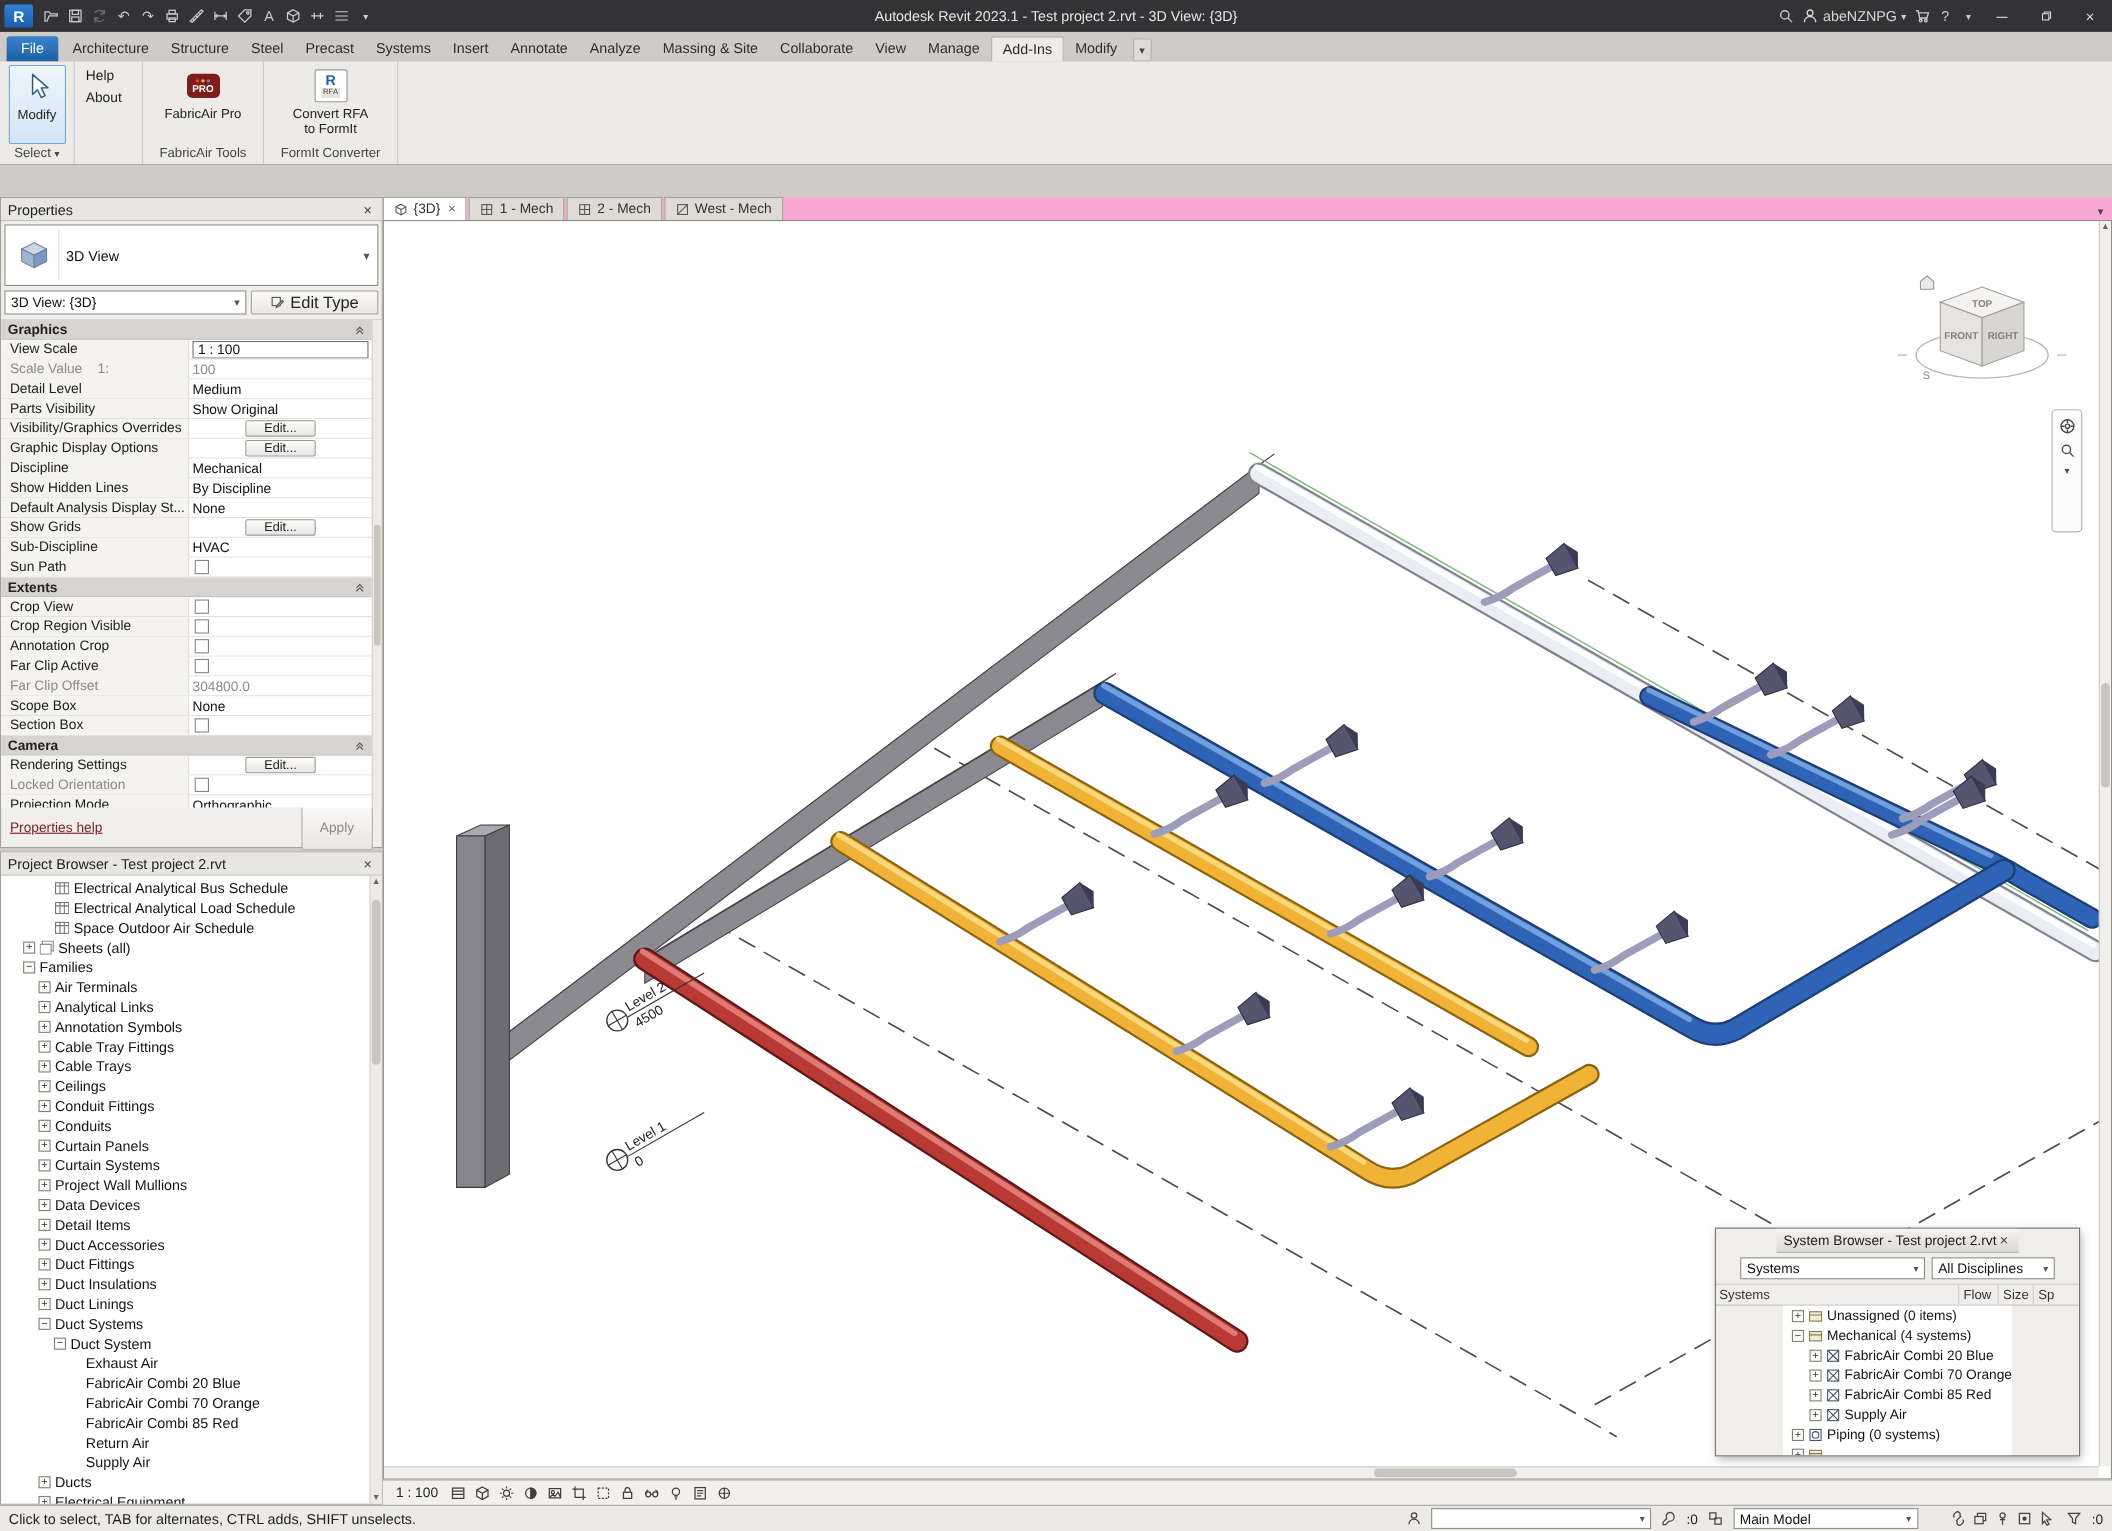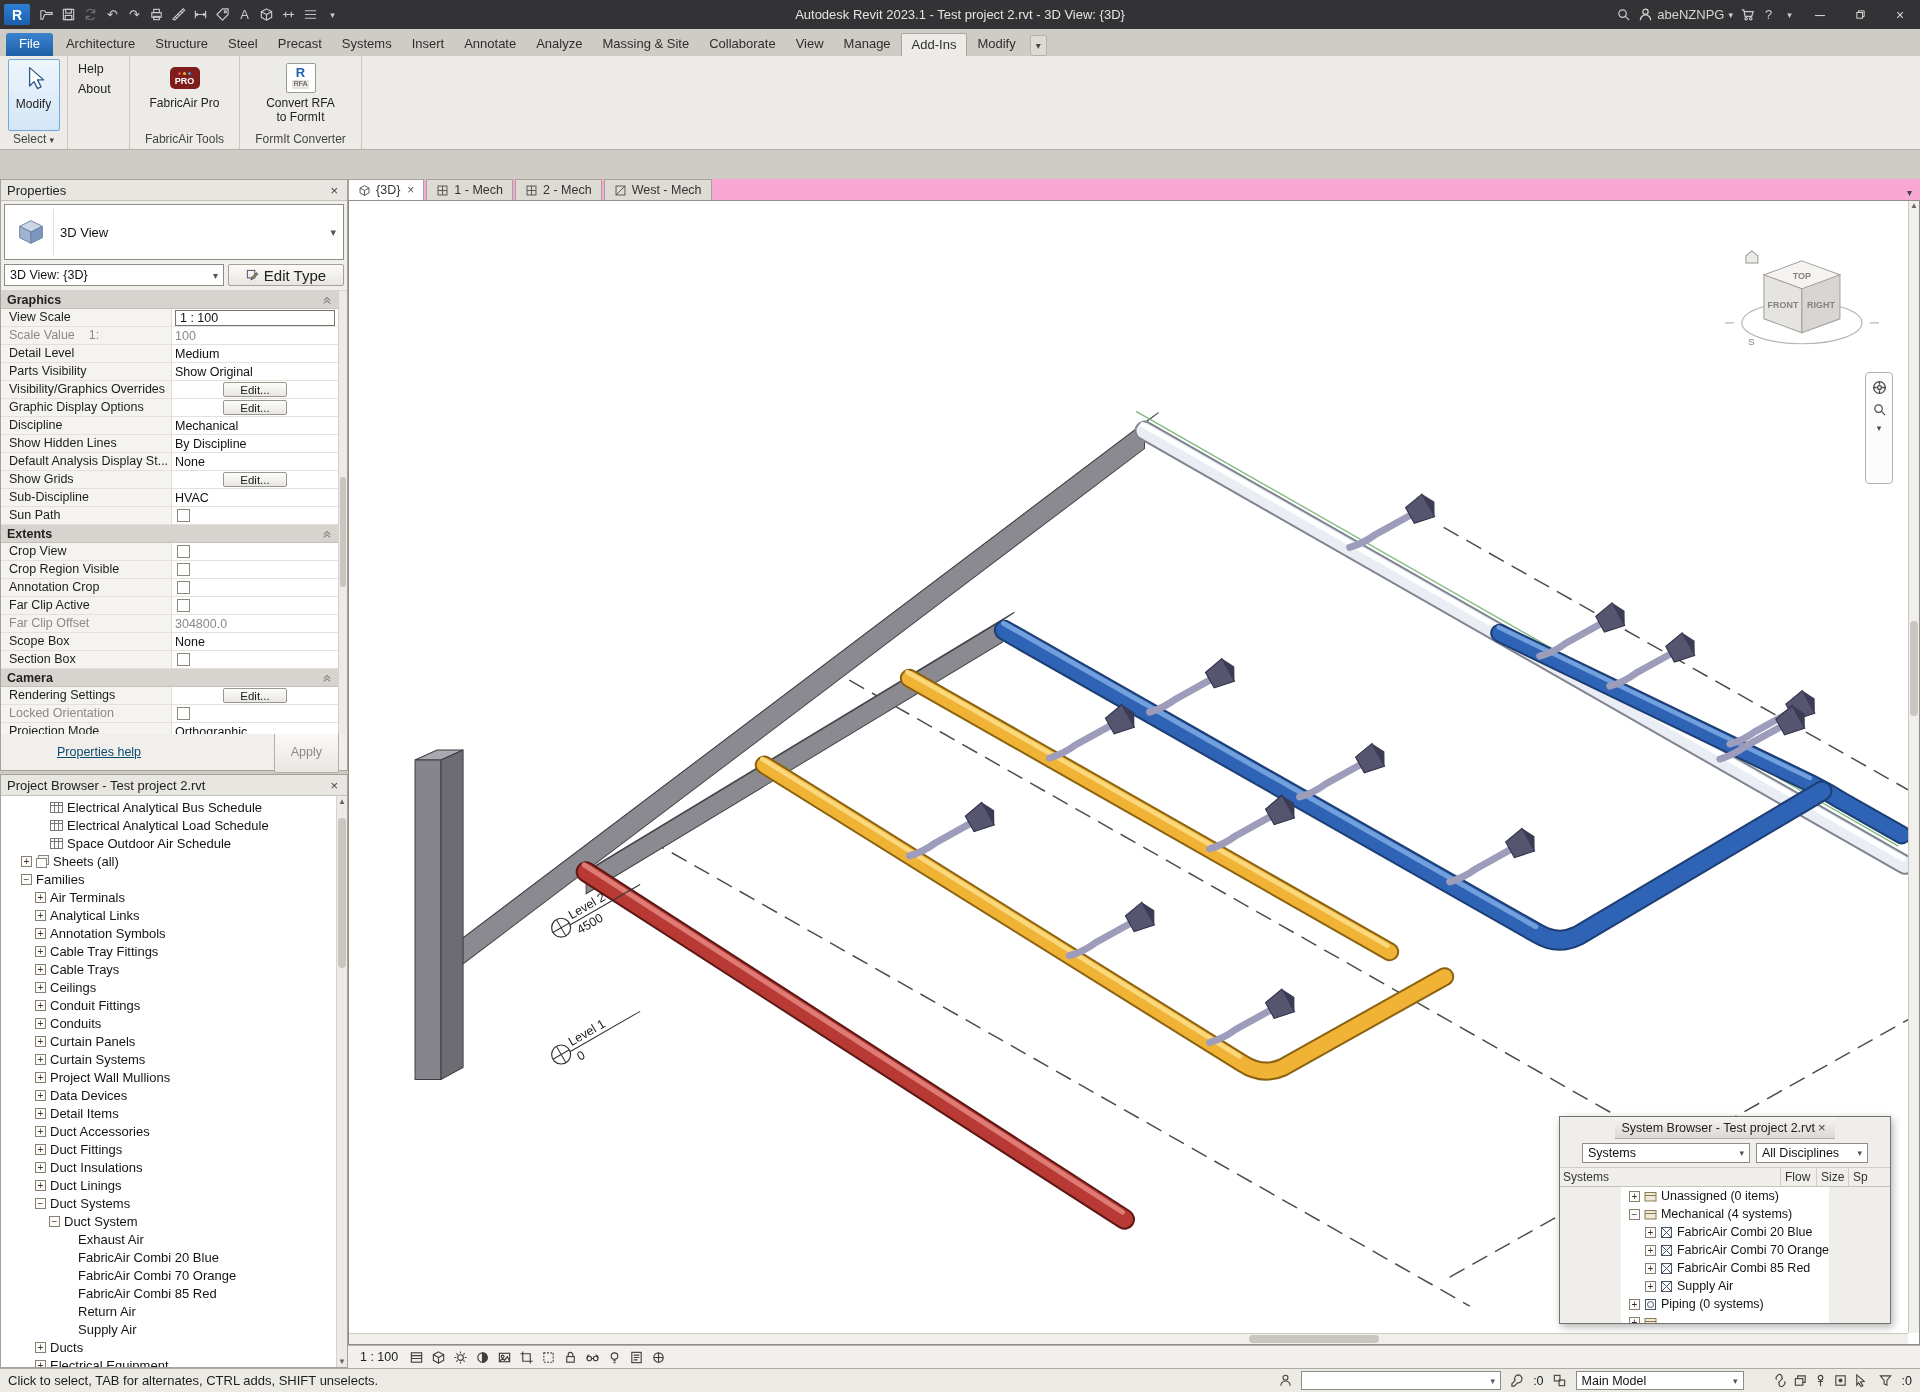--- a/index.html
+++ b/index.html
@@ -65,21 +65,21 @@
   .prow{height:18px;display:flex;border-bottom:1px solid #e4e1dd;background:#fff;font-size:12.5px;}
   .plab{width:170px;flex:none;background:#f4f3f0;color:#1c1c1c;padding:1px 2px 0 8px;white-space:nowrap;overflow:hidden;}
   .pval{flex:1;border-left:1px solid #e0ddd8;display:flex;align-items:center;padding:0 3px;color:#111;white-space:nowrap;overflow:hidden;}
   .dim{color:#8d8a85 !important;}
   .pbtn{margin:0 auto;border:1px solid #9a978f;background:linear-gradient(#fdfdfc,#e8e6e1);padding:0 16px;font-size:11.5px;height:15px;line-height:14px;border-radius:2px;color:#222;}
   .pbox{border:1px solid #76736c;background:#fff;height:16px;line-height:15px;padding:0 4px;flex:1;}
   .pchk{width:13px;height:13px;border:1px solid #8a877f;background:#fff;margin-left:2px;flex:none;}
   .pscroll{position:absolute;right:0;top:0;bottom:0;width:9px;background:#edebe7;border-left:1px solid #d5d2cc;}
   .pscroll .thumb{position:absolute;top:42%;height:110px;left:1px;right:1px;background:#c9c6c0;border-radius:4px;}
   .pfoot{height:36px;display:flex;align-items:center;padding:0 8px;flex:none;}
-  .plink{font-size:12.5px;color:#0c4a6e;text-decoration:underline;margin-left:48px;}
+  .plink{font-size:12.5px;color:#7f1d1d;text-decoration:underline;}
   .applybtn{margin-left:auto;padding:13px 16px;border:1px solid #b3b0aa;color:#8d8a85;background:linear-gradient(#fbfaf8,#e9e7e2);border-radius:2px;font-size:12.5px;text-align:center;}
 
   
   .pbrowser{height:594px;margin-top:3px;background:#fff;border:1px solid #a5a29c;display:flex;flex-direction:column;flex:none;overflow:hidden;}
   .ptree{flex:1;overflow:hidden;position:relative;padding:2px 12px 0 0;}
   .trow{height:18px;display:flex;align-items:center;font-size:13px;color:#141414;white-space:nowrap;}
   .exp{width:11px;height:11px;border:1px solid #848174;background:#fcfbf8;font-size:10px;line-height:9px;text-align:center;margin-right:4px;color:#333;flex:none;}
   .expspace{width:15px;flex:none;}
   .ticon{margin-right:4px;display:flex;flex:none;}
   .tscroll{position:absolute;right:0;top:0;bottom:0;width:11px;background:#edebe7;border-left:1px solid #d5d2cc;display:flex;flex-direction:column;align-items:center;font-size:8px;color:#666;}

